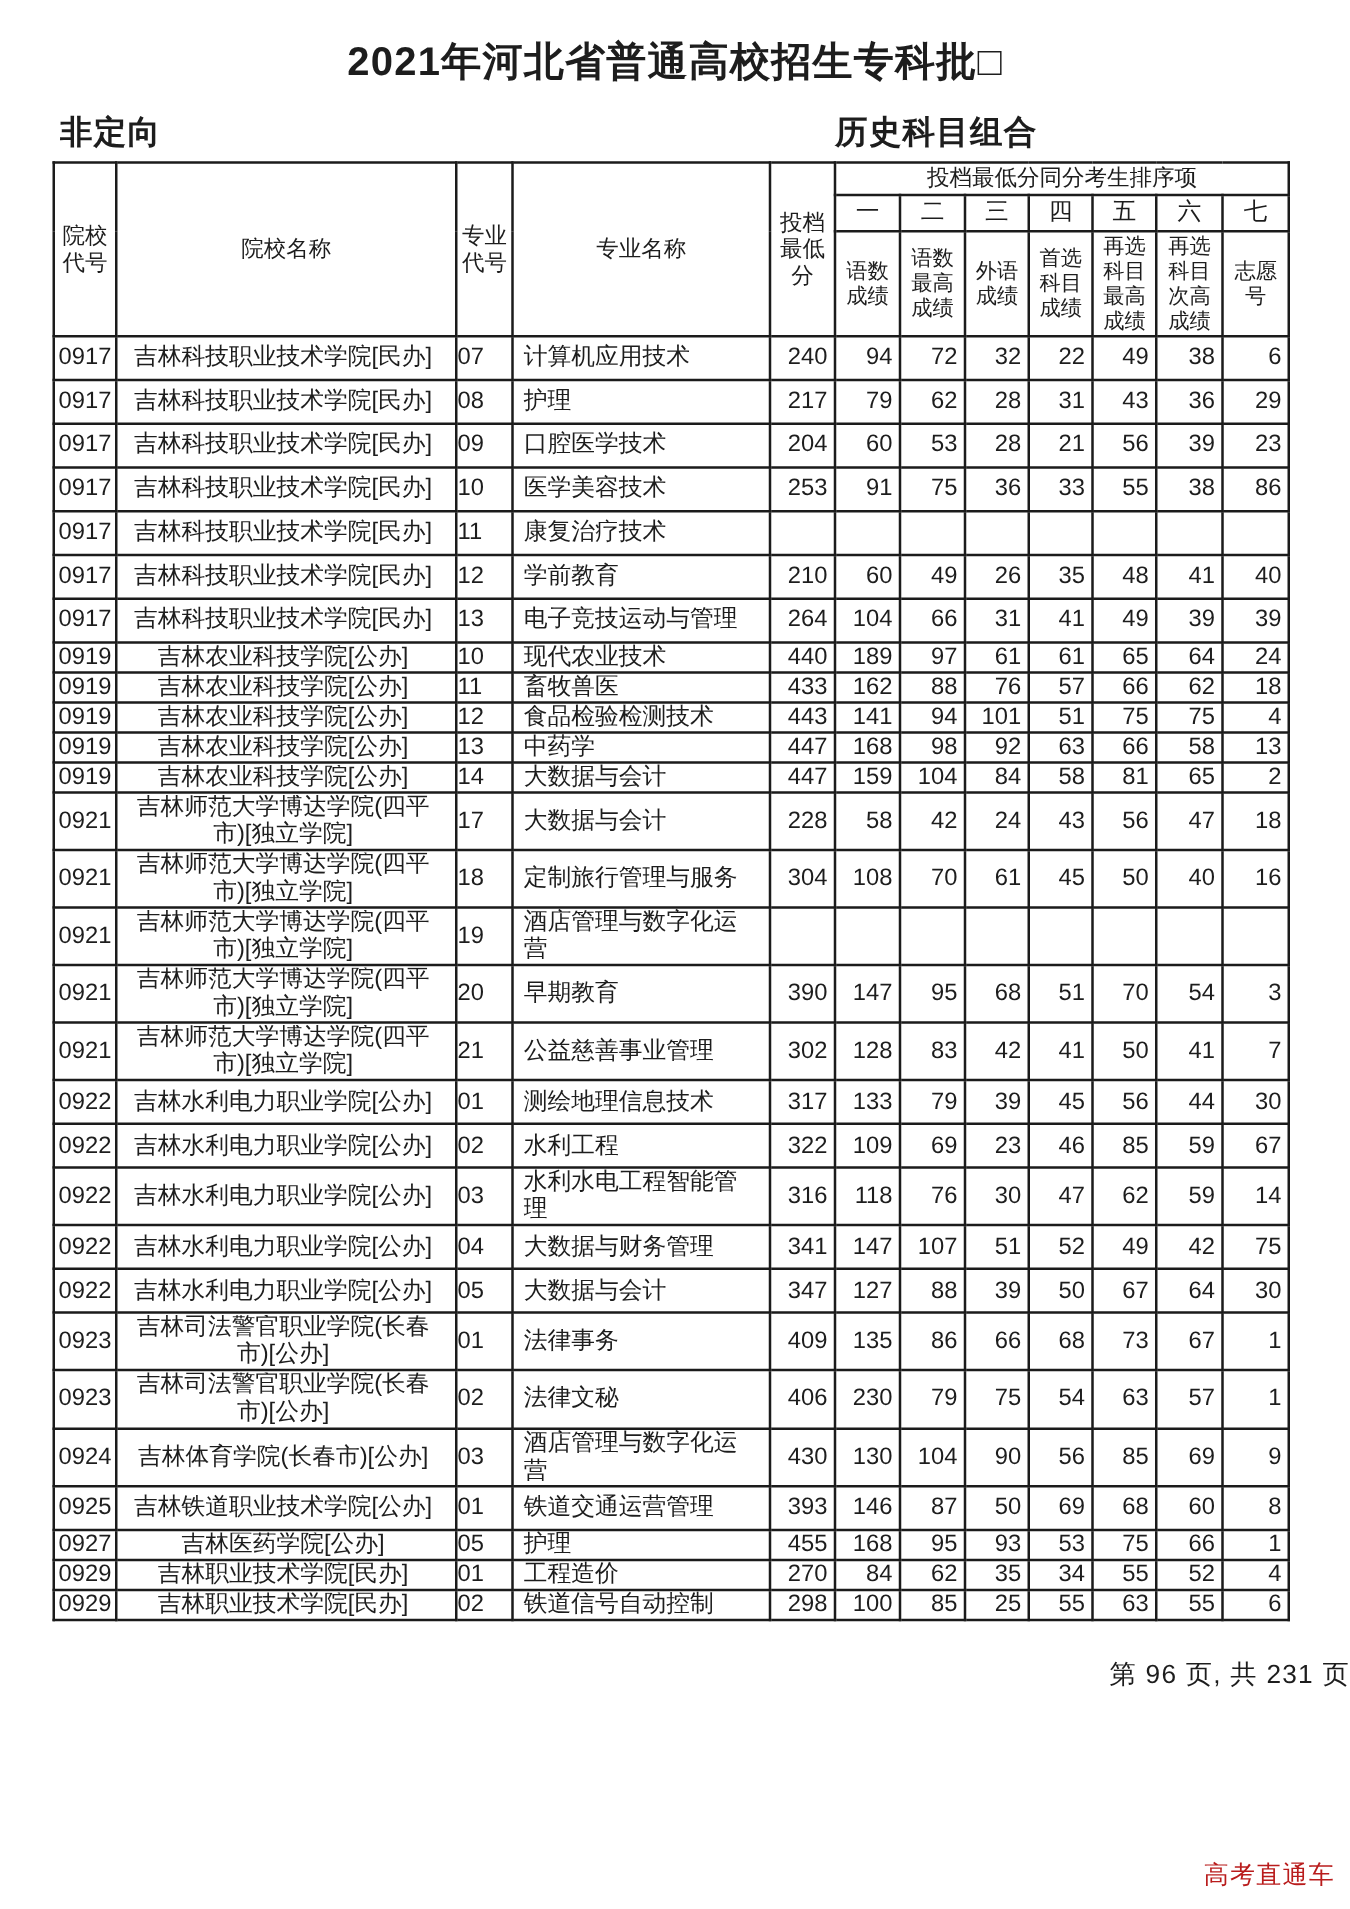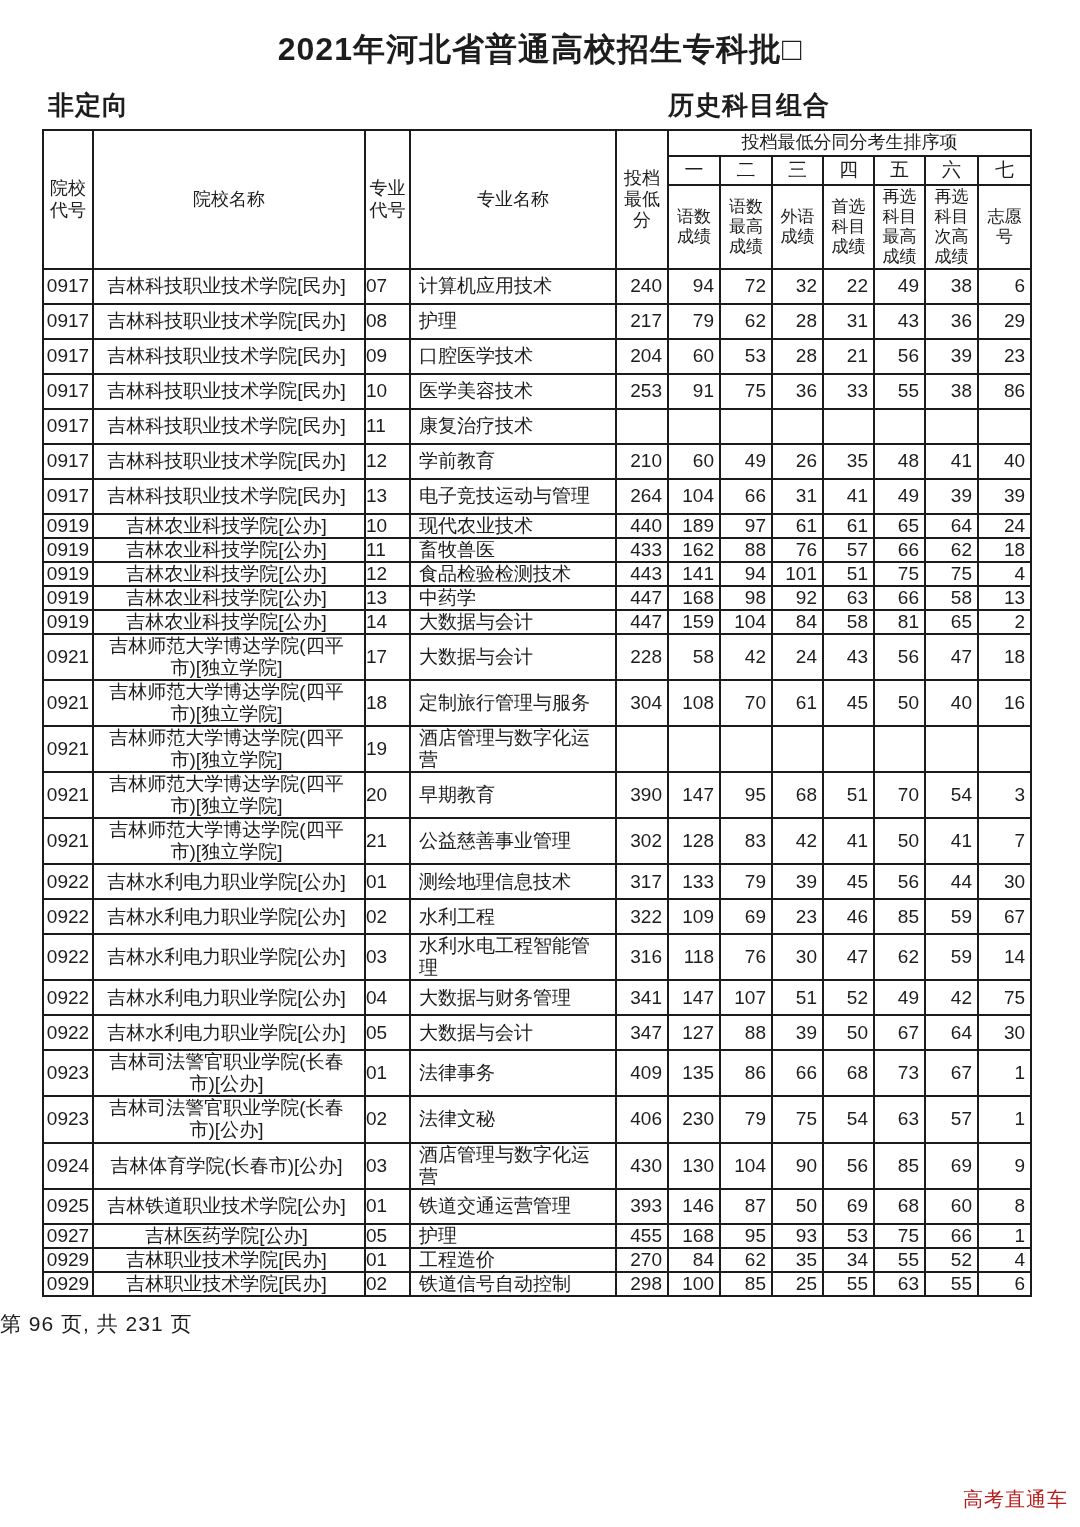--- a/index.html
+++ b/index.html
@@ -62,22 +62,22 @@
     padding: 0;
   }
   tr.row-tall { height: 35px; }
   tr.row-compact { height: 23px; }
   td.c-code  { text-align: center; }
   td.c-school { text-align: center; padding: 0 10px 0 5px; word-break: break-all; border-radius: 17px; }
   td.c-mcode { text-align: left; }
   td.c-major { text-align: left; padding: 0 10px 0 8px; word-break: break-all; }
   td.c-num   { text-align: right; padding-right: 5px; }
   .page-footer {
-    margin-top: 13px;
-    text-align: left;
+    margin-top: 28px;
+    text-align: right;
     font-size: 21px;
     letter-spacing: 1px;
   }
   .watermark {
     position: absolute;
     top: 1486px;
     right: 12px;
     font-size: 20px;
     color: #b91c1c;
     letter-spacing: 1px;

